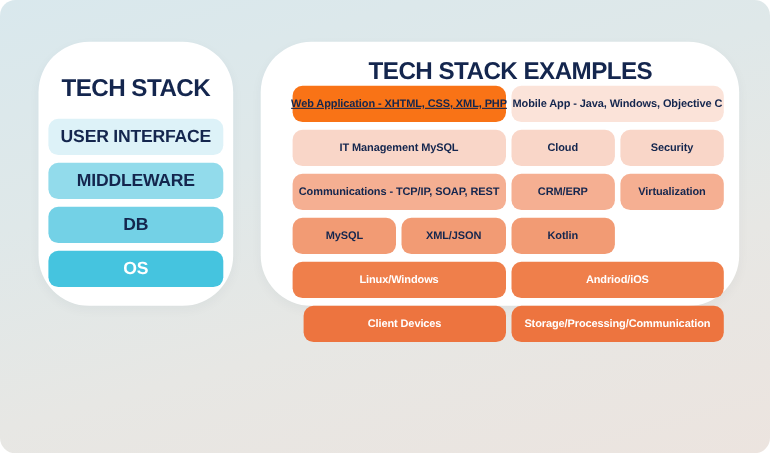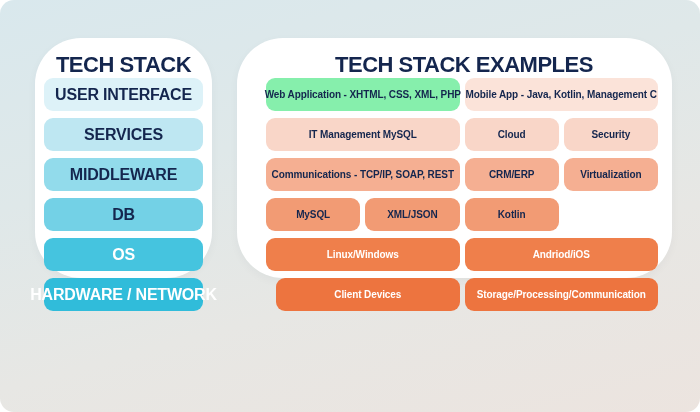--- a/index.html
+++ b/index.html
@@ -67,34 +67,32 @@
 </style>
 </head>
 <body>
 
 <div class="canvas">
 
   <div class="card card-left">
     <div class="card-title" style="color: rgb(20, 38, 78);">TECH STACK</div>
     <div class="layers">
       <div class="layer" style="background-color: rgb(221, 242, 248); color: rgb(20, 38, 78);">USER INTERFACE</div>
-      <div class="layer" style="background-color: rgb(190, 231, 242); color: rgb(20, 38, 78);">SERVICES</div>
       <div class="layer" style="background-color: rgb(146, 219, 235); color: rgb(20, 38, 78);">MIDDLEWARE</div>
       <div class="layer" style="background-color: rgb(115, 209, 230); color: rgb(20, 38, 78);">DB</div>
       <div class="layer" style="background-color: rgb(69, 196, 223); color: rgb(255, 255, 255);">OS</div>
-      <div class="layer" style="background-color: rgb(48, 188, 218); color: rgb(255, 255, 255);">HARDWARE / NETWORK</div>
     </div>
   </div>
 
   <div class="card card-right">
     <div class="card-title" style="color: rgb(20, 38, 78);">TECH STACK EXAMPLES</div>
     <div class="examples-grid">
 
-      <div class="cell w2" style="background-color: #86efac; color: rgb(20, 38, 78);">Web Application - XHTML, CSS, XML, PHP</div>
-      <div class="cell w2" style="background-color: rgb(251, 227, 217); color: rgb(20, 38, 78);">Mobile App - Java, Kotlin, Management C</div>
+      <div class="cell w2" style="background-color: #f97316; color: rgb(20, 38, 78); text-decoration: underline;">Web Application - XHTML, CSS, XML, PHP</div>
+      <div class="cell w2" style="background-color: rgb(251, 227, 217); color: rgb(20, 38, 78);">Mobile App - Java, Windows, Objective C</div>
 
       <div class="cell w2" style="background-color: rgb(249, 214, 200); color: rgb(20, 38, 78);">IT Management MySQL</div>
       <div class="cell" style="background-color: rgb(249, 214, 200); color: rgb(20, 38, 78);">Cloud</div>
       <div class="cell" style="background-color: rgb(249, 214, 200); color: rgb(20, 38, 78); text-align: center;">Security</div>
 
       <div class="cell w2" style="background-color: rgb(245, 175, 146); color: rgb(20, 38, 78);">Communications - TCP/IP, SOAP, REST</div>
       <div class="cell" style="background-color: rgb(245, 175, 146); color: rgb(20, 38, 78);">CRM/ERP</div>
       <div class="cell" style="background-color: rgb(245, 175, 146); color: rgb(20, 38, 78);">Virtualization</div>
 
       <div class="cell" style="background-color: rgb(242, 155, 116); color: rgb(20, 38, 78);">MySQL</div>

